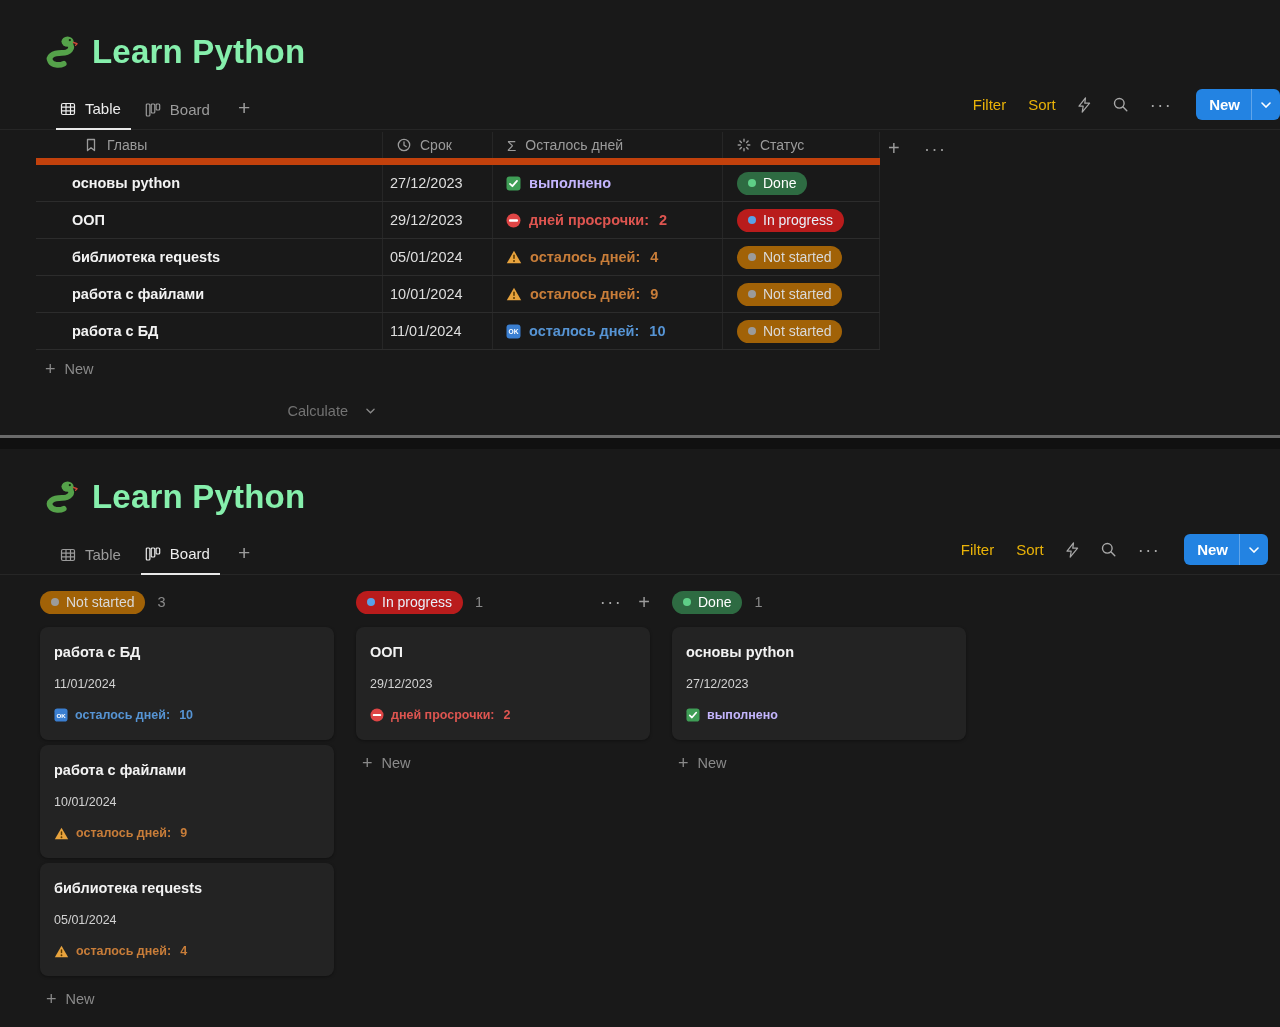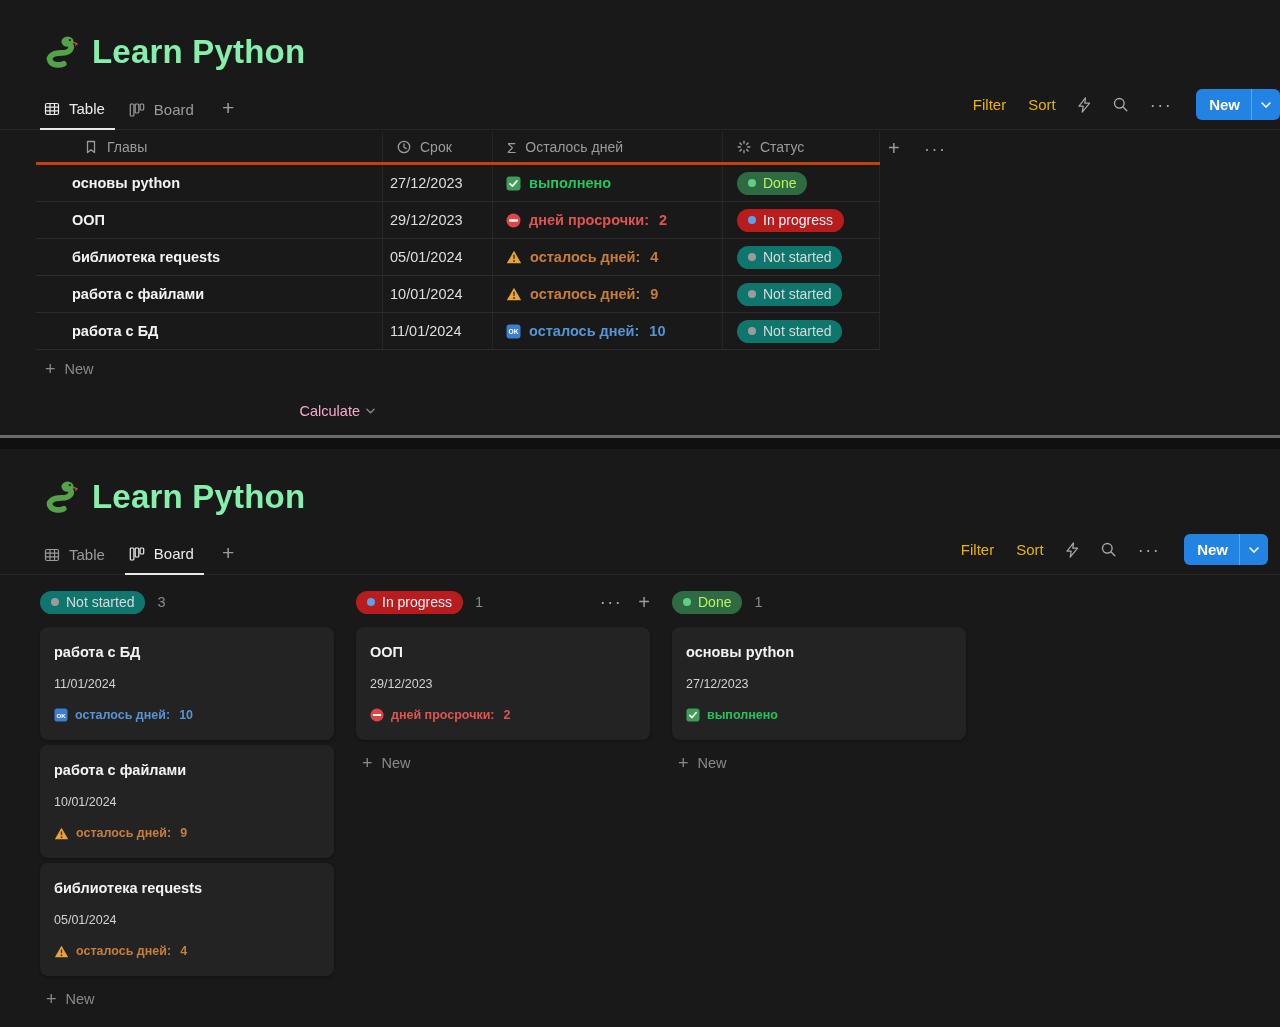--- a/index.html
+++ b/index.html
@@ -11,80 +11,80 @@
   .section{padding-top:28px}
   .section--board{padding-top:24px}
 
   
   .page-header{display:flex;align-items:center;gap:14px;padding-left:40px;height:48px}
   .app-icon{display:flex;align-items:center}
   .page-title{font-size:33px;font-weight:700;color:#86efac;letter-spacing:.2px}
 
   
   .toolbar{display:flex;align-items:flex-end;justify-content:space-between;
-    margin-top:14px;height:40px;padding-left:40px;border-bottom:1px solid #262626}
+    margin-top:14px;height:40px;padding-left:56px;border-bottom:1px solid #262626}
   .section--board .toolbar{padding-right:12px}
   .tabs{display:flex;align-items:flex-end}
   .tab{display:flex;align-items:center;gap:9px;font-size:15px;color:#9b9b9b;
     padding:0 10px 11px 4px;margin-right:10px;cursor:pointer}
   .tab.active{color:#ececec;border-bottom:2px solid #e8e8e8;margin-bottom:-1px}
   .tab-add{color:#9b9b9b;font-size:21px;line-height:1;padding:0 8px 11px;cursor:pointer}
   .controls{display:flex;align-items:center;gap:22px;padding-bottom:9px}
   .ctrl-label{color:#eab308;font-size:15px;cursor:pointer}
   .icon-btn{display:flex;align-items:center;color:#a8a8a8;cursor:pointer}
   .dots{font-size:18px;letter-spacing:1.5px;color:#a8a8a8;line-height:1}
   .new-btn{display:flex;align-items:center;background:#2383e2;border-radius:6px;height:31px;
     color:#fff;font-size:15px;font-weight:600;margin-left:2px;cursor:pointer}
   .new-btn .label{padding:0 11px 0 13px}
   .nb-div{width:1px;height:31px;background:rgba(255,255,255,.28)}
   .new-btn .chev{display:flex;align-items:center;padding:0 9px}
 
   
   .table{margin-left:36px;width:844px;margin-top:2px}
   .thead{position:relative;display:flex;height:33px;align-items:stretch;
-    border-bottom:3px solid #c2410c;color:#9b9b9b;font-size:14px}
+    border-bottom:7px solid #c2410c;color:#9b9b9b;font-size:14px}
   .th{display:flex;align-items:center;gap:9px;border-right:1px solid #262626}
   .c-name{width:347px}
   .c-date{width:110px}
   .c-days{width:230px}
   .c-status{width:157px}
   .th.c-name{padding-left:48px}
   .th.c-date{padding-left:14px}
   .th.c-days{padding-left:14px}
   .th.c-status{padding-left:14px}
   .thead-btn{position:absolute;top:0;height:33px;display:flex;align-items:center;color:#9b9b9b;cursor:pointer}
   .add-col{left:852px;font-size:20px}
   .more-col{left:888px}
   .trow{display:flex;height:37px;align-items:stretch;border-bottom:1px solid #2c2c2c;font-size:14.5px}
   .td{display:flex;align-items:center;border-right:1px solid #262626}
   .td.c-name{padding-left:36px;font-weight:700;color:#f3f3f3;cursor:pointer}
   .td.c-date{padding-left:7px;color:#dedede;cursor:pointer}
   .td.c-days{padding-left:13px;gap:8px;font-weight:600;cursor:pointer}
   .td.c-status{padding-left:14px;cursor:pointer}
   .days-val{font-weight:700;margin-left:2px}
-  .days-green{color:#22c55e}
+  .days-green{color:#c4b5fd}
   .days-red{color:#de5550}
   .days-orange{color:#c87d39}
   .days-blue{color:#5694d4}
 
   .pill{display:inline-flex;align-items:center;gap:7px;height:23px;padding:0 11px;
     border-radius:13px;font-size:14px;white-space:nowrap}
   .pill .dot{width:8px;height:8px;border-radius:50%}
-  .pill-green{background:#2e6b42;color:#bef264}
+  .pill-green{background:#2e6b42;color:#ffffff}
   .pill-green .dot{background:#5ecf87}
   .pill-blue{background:#b91c1c;color:#e9f1fb}
   .pill-blue .dot{background:#59a2e8}
-  .pill-gray{background:#0f766e;color:#d9d9d9}
+  .pill-gray{background:#a16207;color:#d9d9d9}
   .pill-gray .dot{background:#9b9b9b}
 
   .new-row{display:flex;align-items:center;height:37px;padding-left:9px;gap:9px;
     color:#8a8a8a;font-size:14.5px;cursor:pointer}
   .plus-glyph{font-size:18px;line-height:1}
-  .calc-row{display:flex;justify-content:flex-end;align-items:center;gap:6px;width:339px;
-    padding-top:14px;height:34px;color:#f9a8d4;font-size:14.5px;cursor:pointer}
+  .calc-row{display:flex;justify-content:flex-end;align-items:center;gap:18px;width:339px;
+    padding-top:14px;height:34px;color:#737373;font-size:14.5px;cursor:pointer}
 
   
   .section-divider{margin-top:14px;border-top:3px solid #6a6a6a;height:14px;background:#101010}
 
   
   .board{display:flex;gap:22px;margin-left:40px;margin-top:14px}
   .bcol{width:294px}
   .group-head{display:flex;align-items:center;gap:12px;height:26px}
   .group-count{color:#8a8a8a;font-size:14.5px}
   .group-actions{margin-left:auto;display:flex;align-items:center;gap:16px;color:#9b9b9b}

